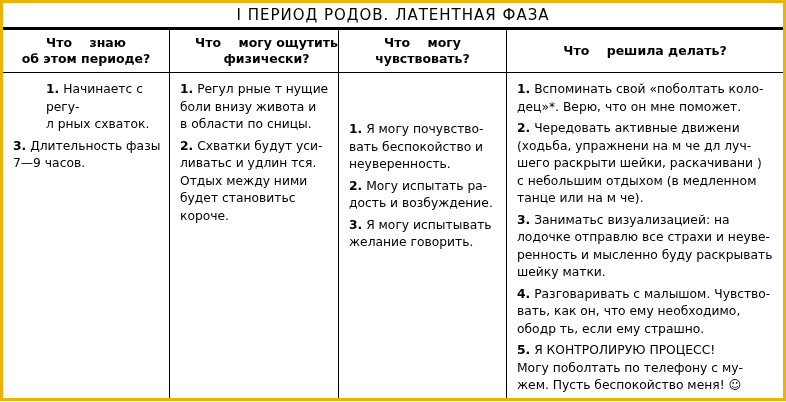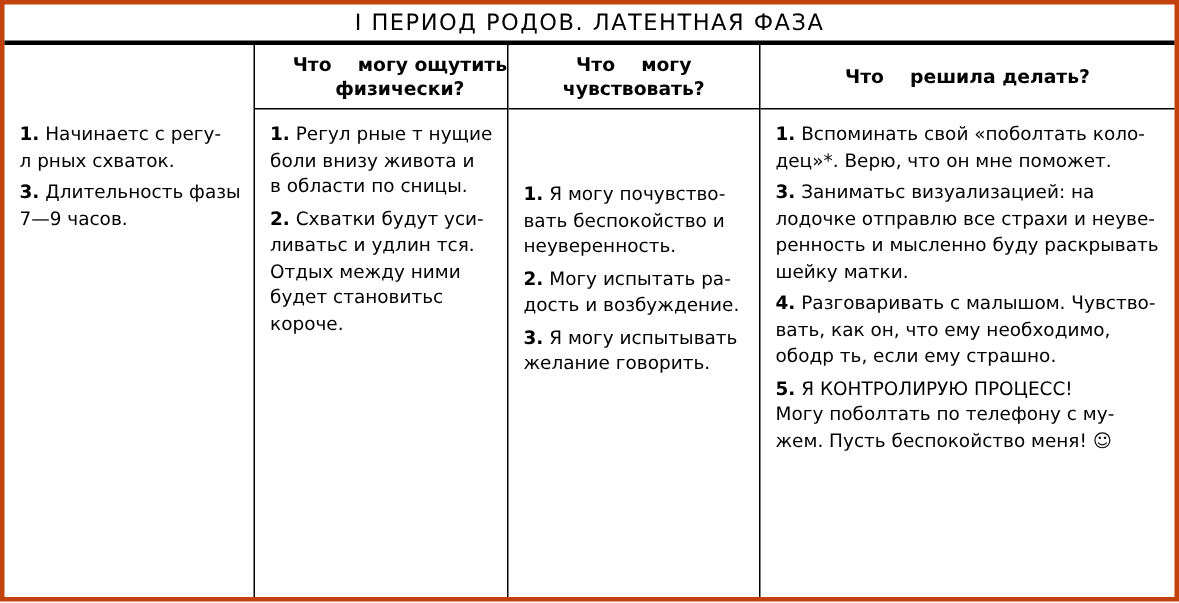--- a/index.html
+++ b/index.html
@@ -1,37 +1,43 @@
 <!DOCTYPE html>
 <html><head>
 <meta charset="utf-8">
 <style>
   html, body { margin: 0; padding: 0; background: #ffffff; }
   body { width: 786px; height: 402px; position: relative; overflow: hidden;
          font-family: "DejaVu Sans", sans-serif; color: #000; }
   .frame { position: absolute; left: 0; top: 0; width: 780px; height: 395px;
-           border: 3px solid #c2410c; border-right-width: 3px; }
+           border: 3px solid #eab308; border-right-width: 3px; }
   .title-row { position: absolute; left: 0; top: 0; width: 780px; height: 24px;
                border-bottom: 3px solid #000; text-align: center;
                font-size: 15px; letter-spacing: 1px; line-height: 24px; }
   .hdr { position: absolute; top: 27px; height: 43px; border-bottom: 1px solid #000;
          text-align: center; font-weight: bold; font-size: 12.5px; line-height: 16px;
          display: flex; align-items: center; justify-content: center; box-sizing: border-box; }
   .col { position: absolute; top: 71px; bottom: 0; box-sizing: border-box;
          padding: 7px 8px 0 10px; font-size: 12.3px; line-height: 17.5px; }
   .vline { position: absolute; top: 27px; bottom: 0; width: 1px; background: #000; }
   .item { margin-bottom: 4px; }
   .num { font-weight: bold; }
 </style>
 </head>
 <body>
 
 <div class="frame">
   <div class="title-row">I ПЕРИОД РОДОВ. ЛАТЕНТНАЯ ФАЗА</div>
 
+  <div class="hdr" style="left:0;width:166px;">
+    <div>
+        <div style="white-space:pre">Что    знаю</div>
+        <div>об этом периоде?</div>
+      </div>
+  </div>
   <div class="hdr" style="left:167px;width:168px;justify-content:flex-end;">
     <div>
         <div style="white-space:pre">Что    могу ощутить</div>
         <div>физически?</div>
       </div>
   </div>
   <div class="hdr" style="left:336px;width:167px;text-align:center;">
     <div>
         <div style="white-space:pre">Что    могу</div>
         <div>чувствовать?</div>
@@ -39,21 +45,21 @@
   </div>
   <div class="hdr" style="left:504px;width:276px;">
     <div style="white-space:pre">Что    решила делать?</div>
   </div>
 
   <div class="vline" style="left:166px;"></div>
   <div class="vline" style="left:335px;"></div>
   <div class="vline" style="left:503px;"></div>
 
   <div class="col" style="left:0;width:166px;" id="c0">
-      <div class="item" style="white-space: pre-line;"><span class="num">1.</span><span> Начинаетс  с регу-
+      <div class="item" style="white-space: pre-line; margin-left: 33px;"><span class="num">1.</span><span> Начинаетс  с регу-
 л рных схваток.</span></div>
       <div class="item" style="white-space: pre-line;"><span class="num">3.</span><span> Длительность фазы
 7—9 часов.</span></div>
     </div>
   <div class="col" style="left:167px;width:168px;" id="c1">
       <div class="item" style="white-space: pre-line;"><span class="num">1.</span><span> Регул рные т нущие
 боли внизу живота и
 в области по сницы.</span></div>
       <div class="item" style="white-space: pre-line;"><span class="num">2.</span><span> Схватки будут уси-
 ливатьс  и удлин тся.
@@ -66,20 +72,25 @@
 вать беспокойство и
 неуверенность.</span></div>
       <div class="item" style="white-space: pre-line;"><span class="num">2.</span><span> Могу испытать ра-
 дость и возбуждение.</span></div>
       <div class="item" style="white-space: pre-line;"><span class="num">3.</span><span> Я могу испытывать
 желание говорить.</span></div>
     </div>
   <div class="col" style="left:504px;width:276px;" id="c3">
       <div class="item" style="white-space: pre-line;"><span class="num">1.</span><span> Вспоминать свой «поболтать коло-
 дец»*. Верю, что он мне поможет.</span></div>
+      <div class="item" style="white-space: pre-line;"><span class="num">2.</span><span> Чередовать активные движени
+(ходьба, упражнени  на м че дл  луч-
+шего раскрыти  шейки, раскачивани )
+с небольшим отдыхом (в медленном
+танце или на м че).</span></div>
       <div class="item" style="white-space: pre-line;"><span class="num">3.</span><span> Заниматьс  визуализацией: на
 лодочке отправлю все страхи и неуве-
 ренность и мысленно буду раскрывать
 шейку матки.</span></div>
       <div class="item" style="white-space: pre-line;"><span class="num">4.</span><span> Разговаривать с малышом. Чувство-
 вать, как он, что ему необходимо,
 ободр ть, если ему страшно.</span></div>
       <div class="item" style="white-space: pre-line;"><span class="num">5.</span><span> Я КОНТРОЛИРУЮ ПРОЦЕСС!
 Могу поболтать по телефону с му-
 жем. Пусть беспокойство меня! ☺</span></div>

